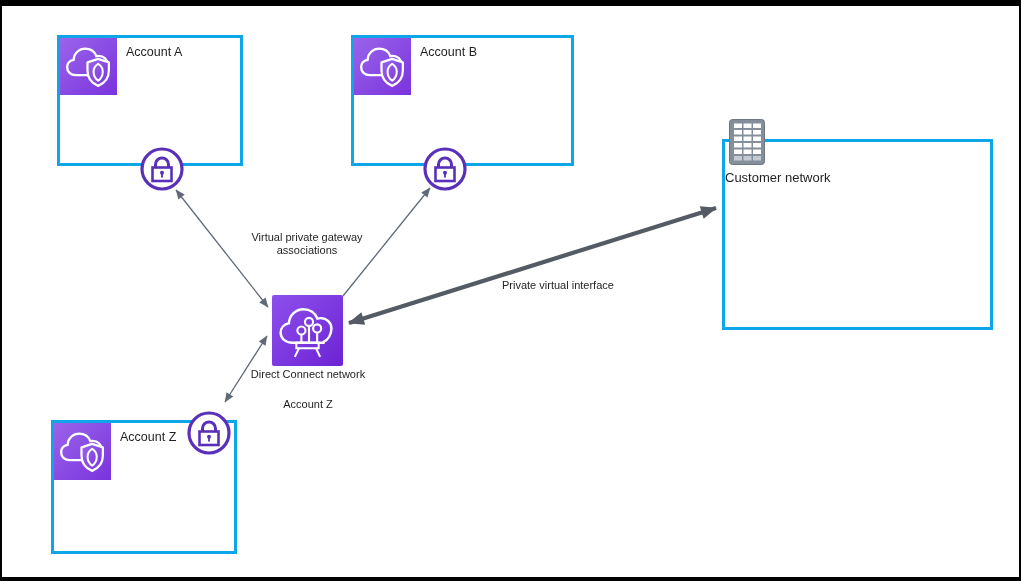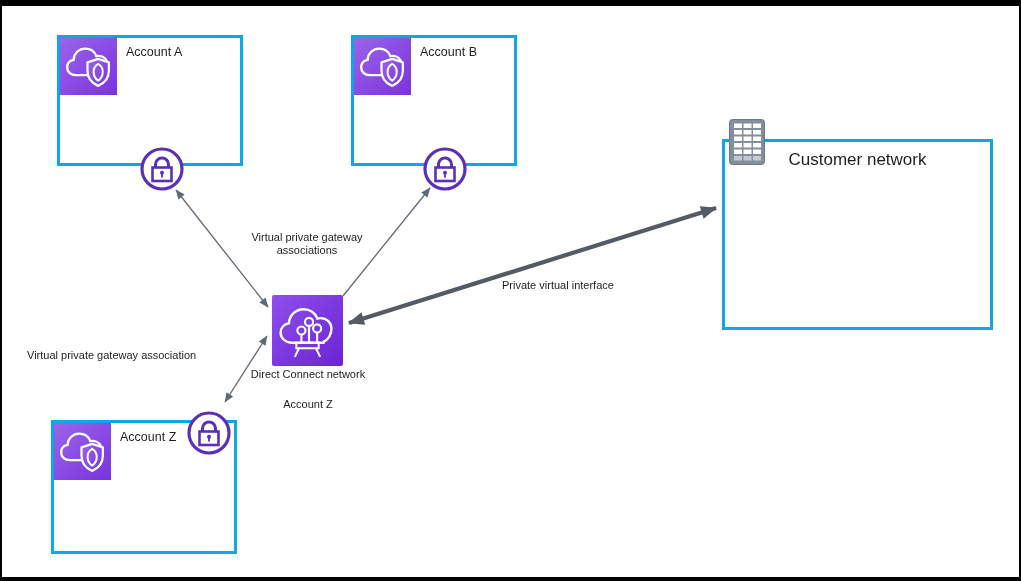--- a/index.html
+++ b/index.html
@@ -16,27 +16,27 @@
     overflow:hidden;
   }
   .node-box {
     position:absolute;
     box-sizing:border-box;
     border:3px solid #0ea5e9;
     background:#fff;
     z-index:1;
   }
   #account-a { left:55px;  top:29px;  width:186px; height:131px; }
-  #account-b { left:349px; top:29px;  width:166px; height:131px; }
+  #account-b { left:349px; top:29px;  width:223px; height:131px; }
   #customer  { left:720px; top:133px; width:271px; height:191px; }
   #account-z { left:49px;  top:414px; width:186px; height:134px; }
 
   .acct-icon { position:absolute; left:0; top:0; width:57px; height:57px; display:block; }
   .box-label { position:absolute; left:66px; top:7px; font-size:12.5px; white-space:nowrap; }
-  .customer-label { position:absolute; left:0; right:0; top:8px; text-align:center; font-size:17px; }
+  .customer-label { position:absolute; left:0; right:0; top:28px; text-align:left; font-size:13px; }
 
   #arrow-layer { position:absolute; left:0; top:0; width:1017px; height:571px; z-index:2; pointer-events:none; }
 
   .lock { position:absolute; width:46px; height:46px; z-index:4; }
   #lock-a { left:137px; top:140px; }
   #lock-b { left:420px; top:140px; }
   #lock-z { left:184px; top:404px; }
 
   #dcg-icon { position:absolute; left:270px; top:289px; width:71px; height:71px; z-index:3; }
   #building-icon { position:absolute; left:727px; top:113px; width:36px; height:46px; z-index:3; }
@@ -169,18 +169,17 @@
     <path d="M51 47 H20 C13.4 47 8.5 42.8 8.5 37.2 C8.5 32.3 12 28.7 16.7 27.9 C17 19.7 23.7 14 31 14 C37.4 14 42.7 17.7 44.8 23.3 C45.8 23 46.9 22.8 48 22.8 C53.9 22.8 58.6 27.4 58.6 33.1 C58.6 38.9 55.3 44.5 51 46" fill="none" stroke="#fff" stroke-width="2.4" stroke-linecap="round"></path>
     <circle cx="29" cy="35" r="4" fill="none" stroke="#fff" stroke-width="2.1"></circle>
     <circle cx="36.5" cy="26.5" r="4" fill="none" stroke="#fff" stroke-width="2.1"></circle>
     <circle cx="44.5" cy="33" r="4" fill="none" stroke="#fff" stroke-width="2.1"></circle>
     <path d="M29 39 V47 M36.5 30.7 V47 M44.5 37.2 V47" stroke="#fff" stroke-width="2.1"></path>
     <rect x="24" y="47" width="22" height="5.5" fill="none" stroke="#fff" stroke-width="2"></rect>
     <path d="M26.5 52.8 L22.5 61 M43.5 52.8 L47.5 61" fill="none" stroke="#fff" stroke-width="2"></path>
   </svg>
 
   <div class="edge-label" id="lbl-vpg-assocs">Virtual private gateway associations</div>
-  <div class="edge-label" id="lbl-vpg-assoc">Virtual private gateway association</div>
   <div class="edge-label" id="lbl-pvi">Private virtual interface</div>
   <div class="edge-label" id="lbl-dcg">Direct Connect network</div>
   <div class="edge-label" id="lbl-account-z-gw">Account Z</div>
 
 </div>
 
 </body></html>

